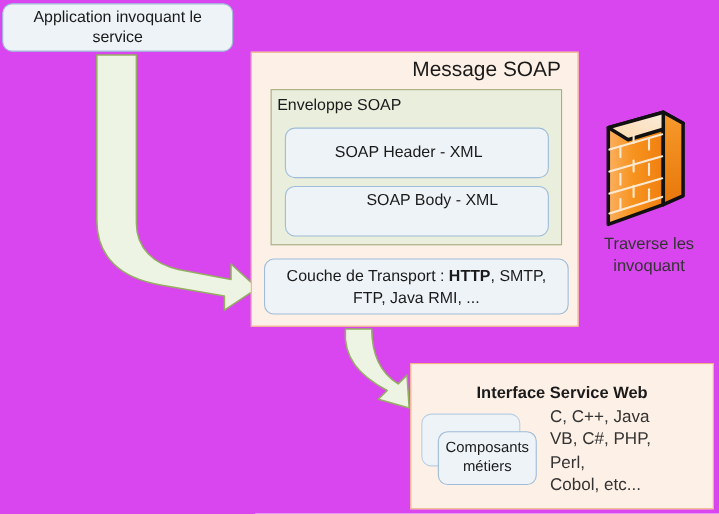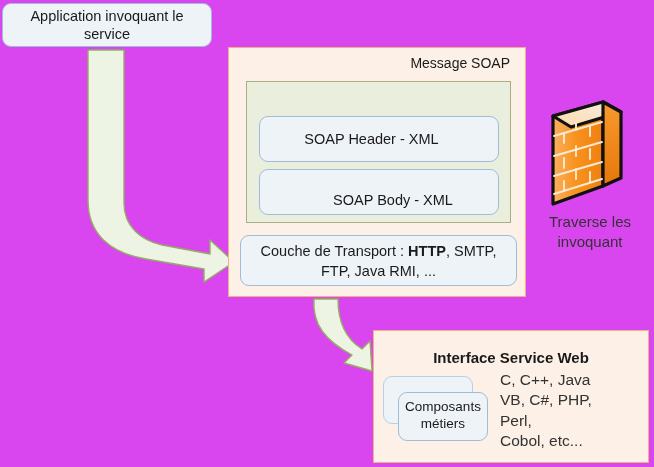--- a/index.html
+++ b/index.html
@@ -56,21 +56,21 @@
   #soap-message-box {
     left: 228px; top: 47px;
     width: 298px; height: 250px;
     background: #fdf0e6;
     border: 1px solid #f0b183;
   }
   #soap-message-title {
     left: 236px; top: 54px;
     width: 282px; height: 20px;
     justify-content: flex-end;
-    font-size: 14px;
+    font-size: 19px;
     padding-right: 8px;
     text-align: right;
   }
   #soap-envelope-box {
     left: 246px; top: 81px;
     width: 265px; height: 142px;
     background: #e9eedd;
     border: 1px solid #a9ad82;
   }
   #soap-envelope-title {
@@ -88,21 +88,21 @@
     left: 259px; top: 116px;
     width: 225px; height: 46px;
     font-size: 14.5px;
   }
   #soap-body-box {
     left: 259px; top: 169px;
     width: 240px; height: 46px;
     border-radius: 9px;
   }
   #soap-body-label {
-    left: 259px; top: 177px;
+    left: 259px; top: 159px;
     width: 268px; height: 46px;
     font-size: 14.5px;
   }
   #transport-box {
     left: 240px; top: 235px;
     width: 277px; height: 51px;
     border-radius: 9px;
   }
   #transport-label {
     left: 240px; top: 235px;
@@ -188,20 +188,21 @@
   <div class="txt" id="app-label">Application invoquant le service</div>
 
   <svg class="arrow-svg" id="arrow-app-to-soap" width="160" height="240" viewBox="0 0 160 240">
     <path d="M 22,2 L 42,2 L 42,155 C 42,178 58,192 80,197 L 128,206 L 128,192 L 152,214 L 122,234 L 122,221 L 64,211 C 28,205 6,186 6,152 L 6,2 Z" fill="#eef4e4" stroke="#94ad63" stroke-width="1.4" stroke-linejoin="round"></path>
   </svg>
 
   <div class="box" id="soap-message-box"></div>
   <div class="txt" id="soap-message-title">Message SOAP</div>
 
   <div class="box" id="soap-envelope-box"></div>
+  <div class="txt" id="soap-envelope-title">Enveloppe SOAP</div>
 
   <div class="box bluebox" id="soap-header-box"></div>
   <div class="txt" id="soap-header-label">SOAP Header - XML</div>
 
   <div class="box bluebox" id="soap-body-box"></div>
   <div class="txt" id="soap-body-label">SOAP Body - XML</div>
 
   <div class="box bluebox" id="transport-box"></div>
   <div class="txt" id="transport-label"><span>Couche de Transport : </span><b>HTTP</b><span>, SMTP, FTP, Java RMI, ...</span></div>
 

